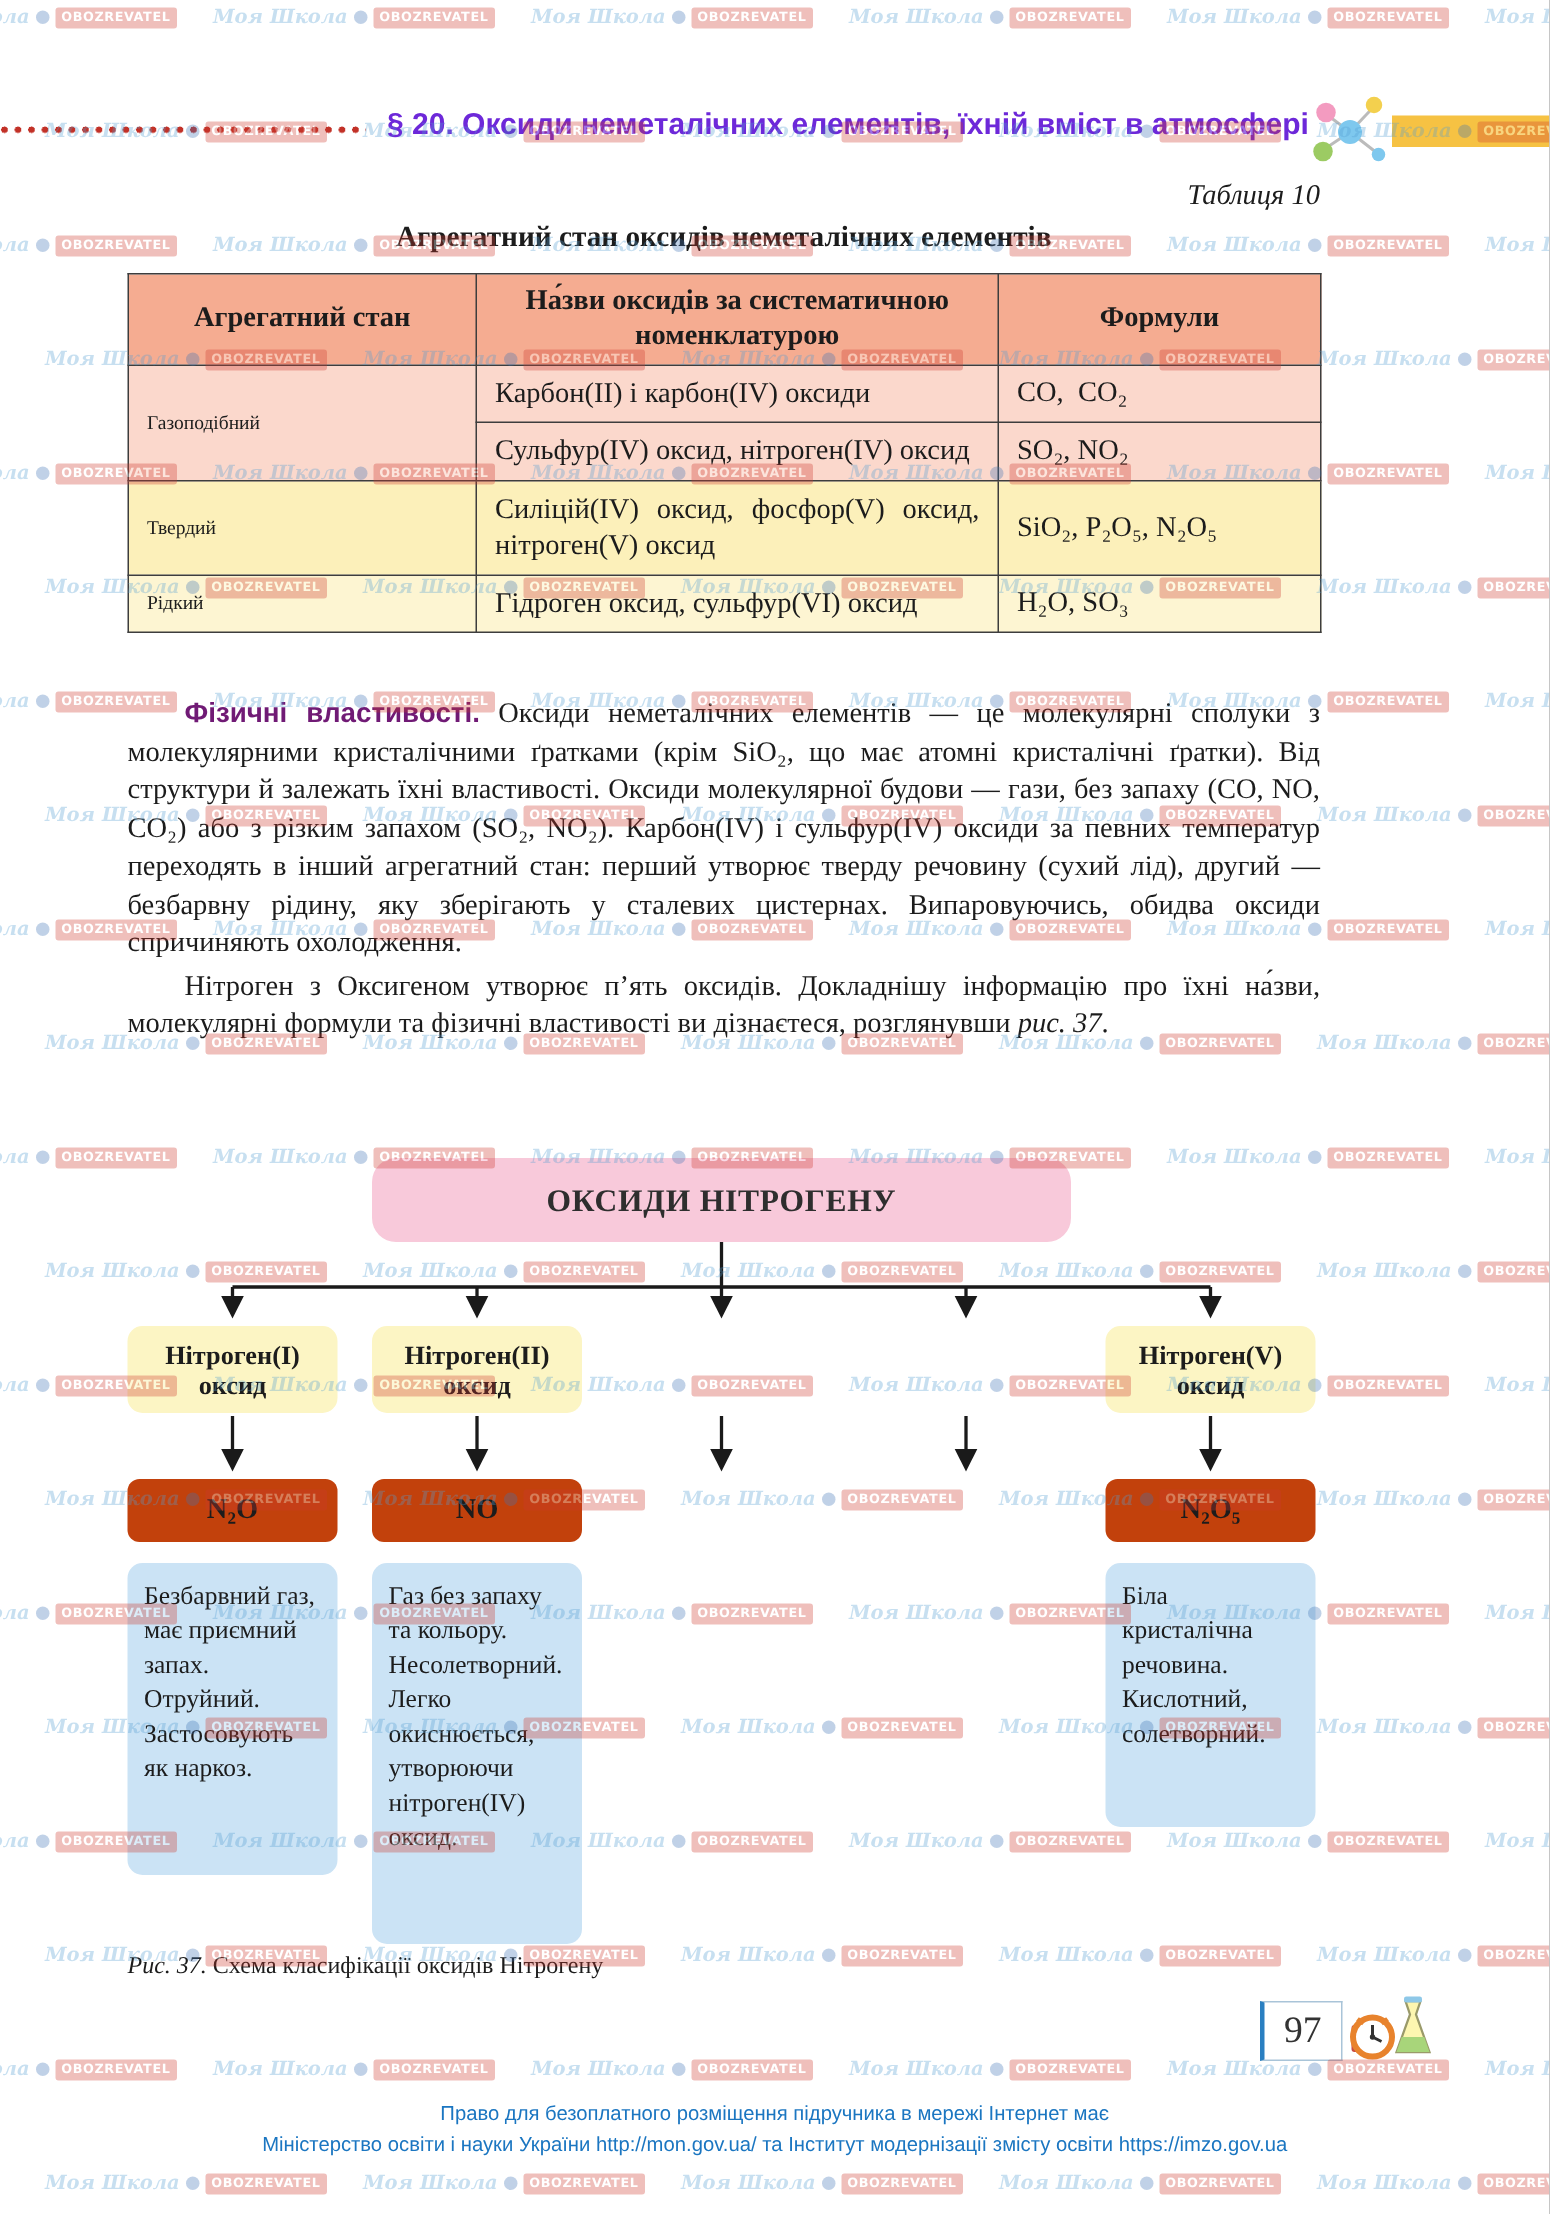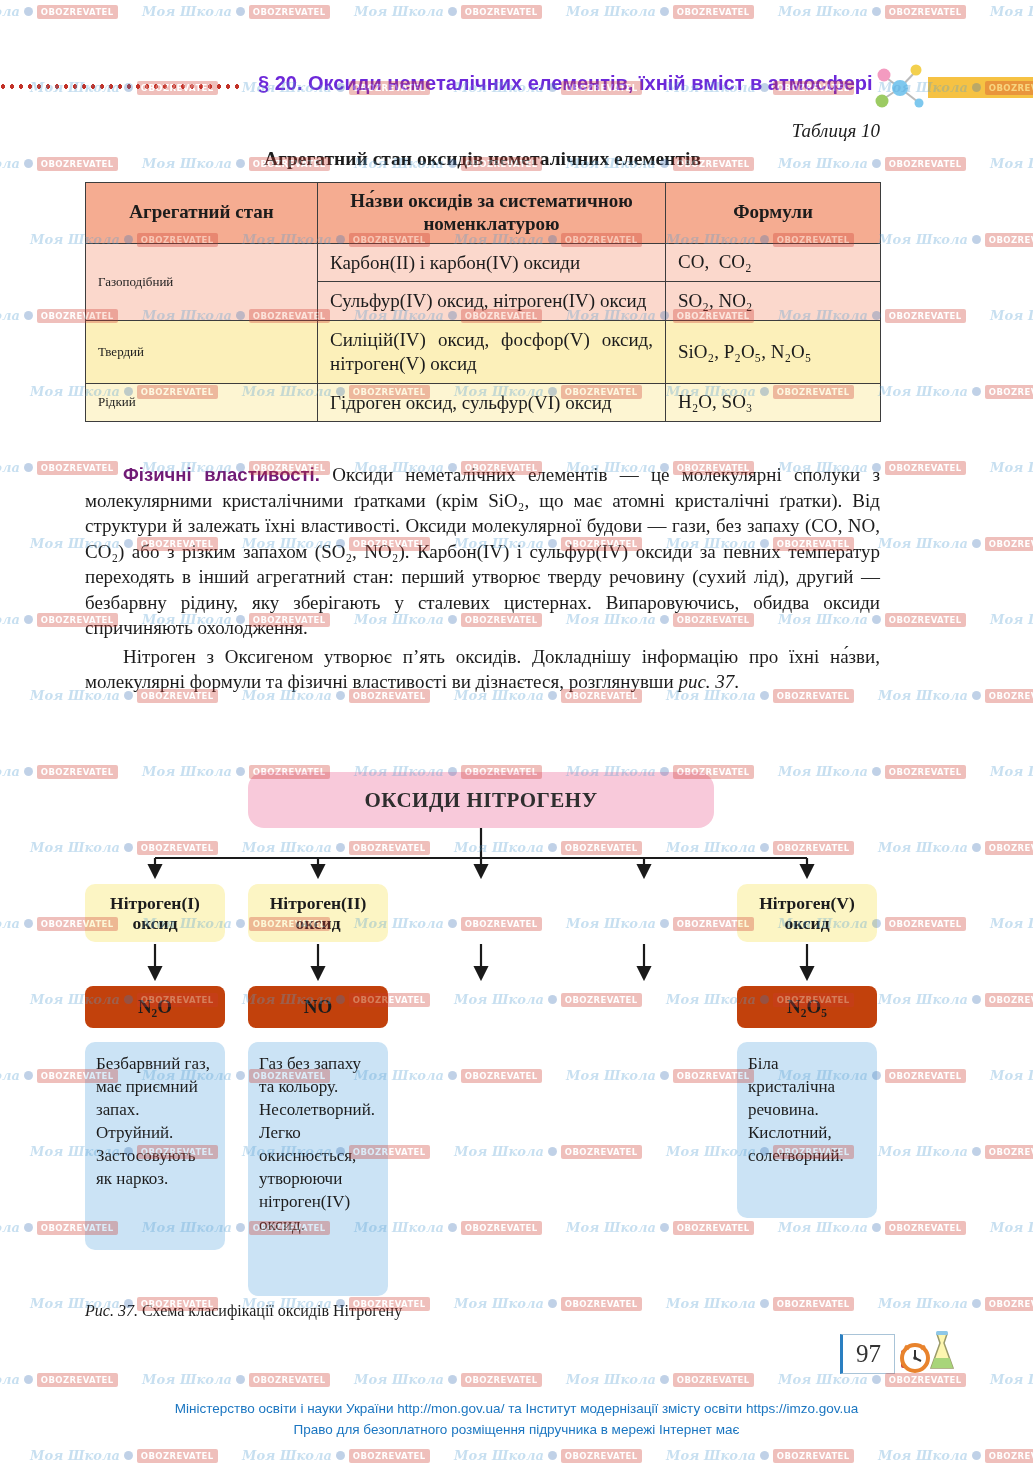--- a/index.html
+++ b/index.html
@@ -252,22 +252,22 @@
       <circle cx="16" cy="30" r="13" fill="#fff" stroke="#e8832d" stroke-width="4"></circle>
       <circle cx="16" cy="30" r="1.8" fill="#333"></circle>
       <line x1="16" y1="30" x2="16" y2="22" stroke="#333" stroke-width="2"></line>
       <line x1="16" y1="30" x2="22" y2="33" stroke="#333" stroke-width="2"></line>
       <line x1="6" y1="18" x2="10" y2="21" stroke="#e8832d" stroke-width="3"></line>
       <line x1="26" y1="18" x2="22" y2="21" stroke="#e8832d" stroke-width="3"></line>
     </svg>
   </div>
 
   <div class="footer">
+    <div>Право для безоплатного розміщення підручника в мережі Інтернет має</div>
     <div><span>Міністерство освіти і науки України </span><span class="a-like">http://mon.gov.ua/</span><span> та Інститут модернізації змісту освіти </span><span class="a-like">https://imzo.gov.ua</span></div>
-    <div>Право для безоплатного розміщення підручника в мережі Інтернет має</div>
   </div>
 
   <div id="watermarks">
       <div class="wm-item" style="left: -70px; top: 4px;">
         <span class="wm-school">Моя Школа</span>
         <span class="wm-cap"></span>
         <span class="wm-brand">OBOZREVATEL</span>
       </div>
       <div class="wm-item" style="left: 142px; top: 4px;">
         <span class="wm-school">Моя Школа</span>

